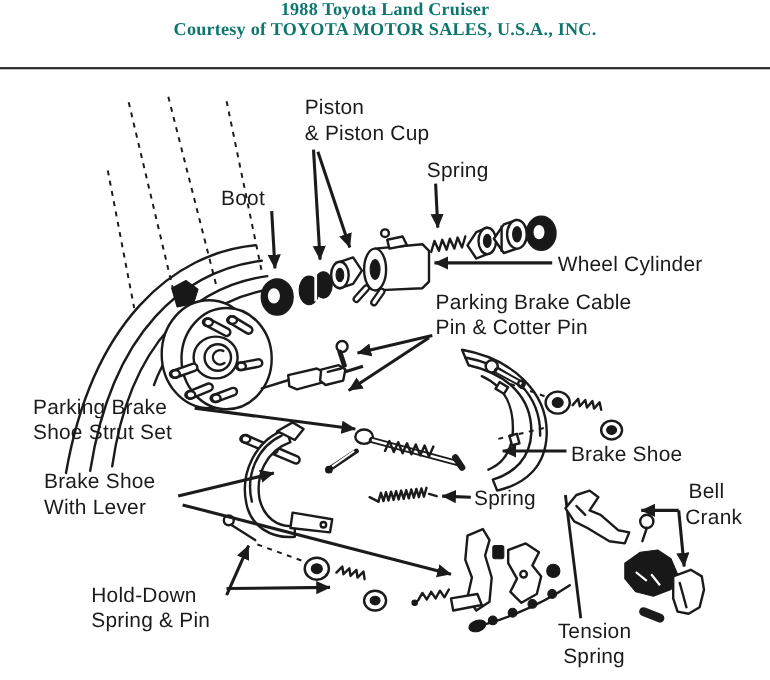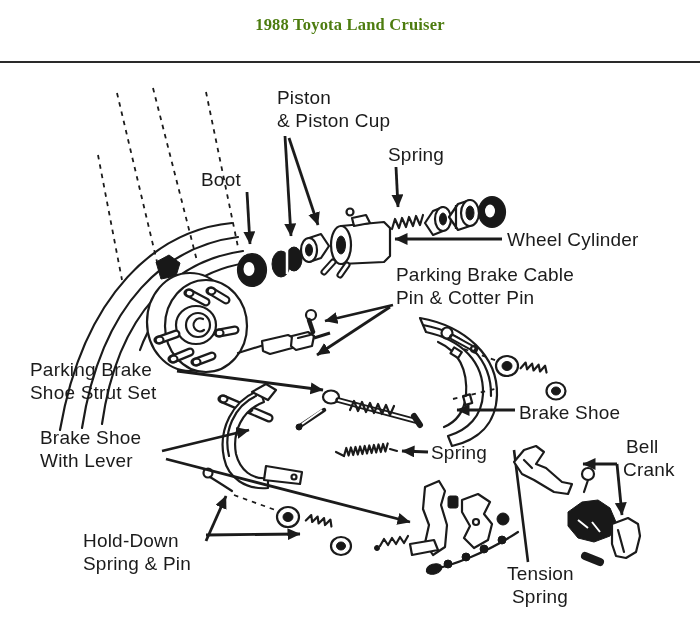--- a/index.html
+++ b/index.html
@@ -1,36 +1,37 @@
 <!DOCTYPE html>
 <html><head>
 <meta charset="utf-8">
 <style>
   html,body{margin:0;padding:0;background:#fff;}
   .page{position:relative;width:700px;height:618px;background:#ffffff;overflow:hidden;
         font-family:"Liberation Sans",sans-serif;color:#1b1b1b;}
-  .hdr{position:absolute;top:16px;left:0;width:700px;text-align:center;
-       font-family:"Liberation Serif",serif;font-weight:bold;color:#4d7c0f;}
+  .hdr{position:absolute;top:0;left:0;width:700px;text-align:center;
+       font-family:"Liberation Serif",serif;font-weight:bold;color:#0f766e;}
   .hdr .l{font-size:16.5px;line-height:18px;letter-spacing:.2px;}
   .rule{position:absolute;top:61px;left:0;width:700px;height:2px;background:#2a2a2a;}
   svg{position:absolute;top:0;left:0;}
   svg text{font-family:"Liberation Sans",sans-serif;font-size:19px;fill:#1b1b1b;letter-spacing:.2px;}
   .ink{stroke:#1b1b1b;fill:none;stroke-width:2.2;stroke-linecap:round;stroke-linejoin:round;}
   .wfill{stroke:#1b1b1b;fill:#ffffff;stroke-width:2.2;stroke-linejoin:round;}
   .dark{fill:#181818;stroke:#181818;stroke-linejoin:round;}
   .dash{stroke:#1b1b1b;fill:none;stroke-width:1.8;stroke-dasharray:4.5 5;}
   .arrow{stroke:#1b1b1b;fill:none;stroke-width:2.8;stroke-linecap:butt;}
 </style>
 </head>
 <body>
 
 <div class="page">
 
   <div class="hdr">
     <div class="l">1988 Toyota Land Cruiser</div>
+    <div class="l">Courtesy of TOYOTA MOTOR SALES, U.S.A., INC.</div>
   </div>
   <div class="rule"></div>
 
   <svg width="700" height="618" viewBox="0 0 700 618">
     <defs>
       <marker id="ah" markerUnits="userSpaceOnUse" markerWidth="15" markerHeight="13" refX="12.5" refY="6" orient="auto">
         <path d="M0,0 L13,6 L0,12 Z" fill="#1b1b1b"></path>
       </marker>
     </defs>
 

